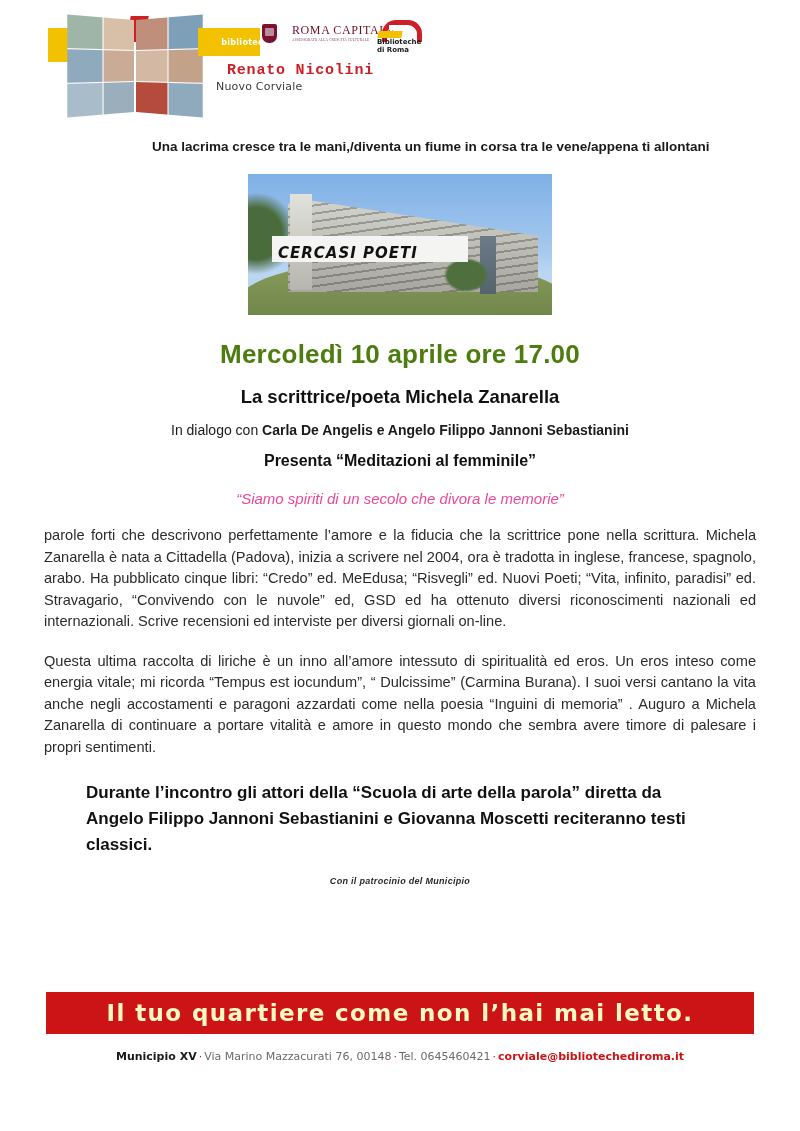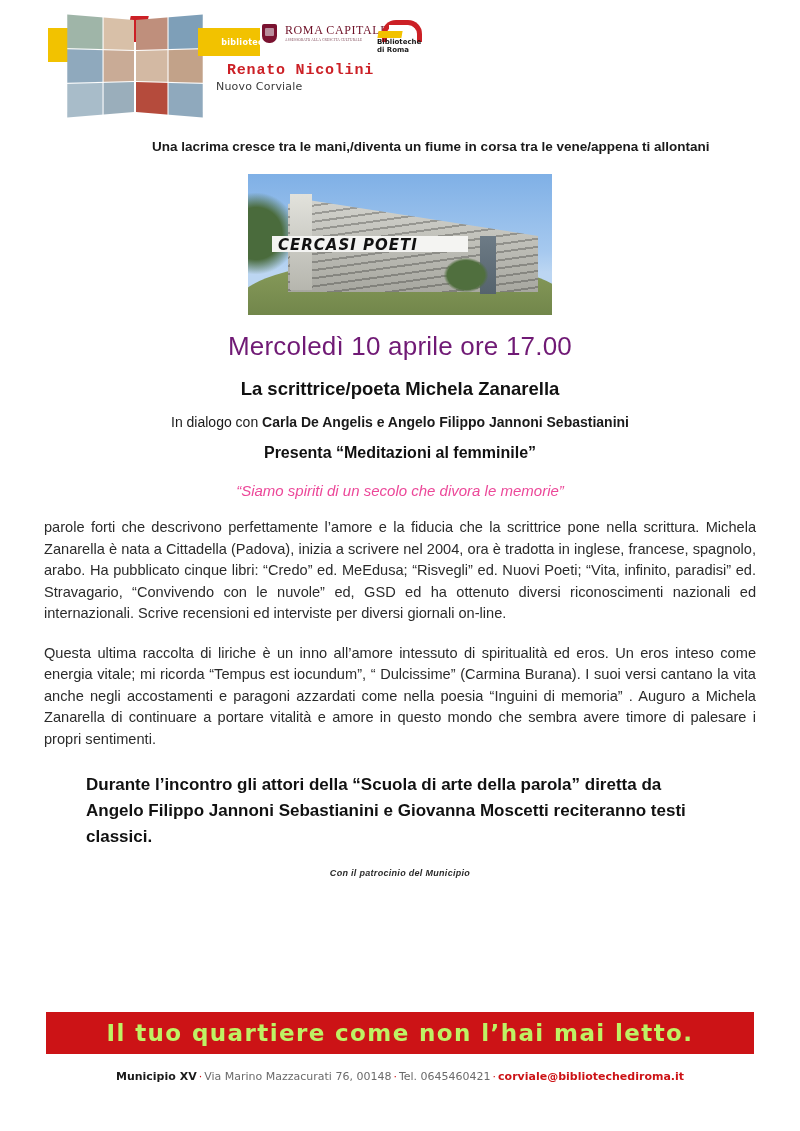--- a/index.html
+++ b/index.html
@@ -102,21 +102,21 @@
     transform: skewX(-12deg);
   }
 
   
   .roma-capitale {
     position: absolute;
     left: 262px;
     top: 24px;
     display: flex;
     align-items: flex-start;
-    gap: 8px;
+    gap: 15px;
   }
   .rc-crest {
     width: 15px;
     height: 19px;
     background: #7a1230;
     border-radius: 2px 2px 7px 7px;
     position: relative;
   }
   .rc-crest::after {
     content: "";
@@ -296,42 +296,42 @@
     top: 84px;
     width: 44px;
     height: 34px;
     background: radial-gradient(ellipse at center, #506f3e 0%, #506f3e 60%, transparent 72%);
   }
   .banner-cercasi {
     position: absolute;
     left: 24px;
     top: 62px;
     width: 190px;
-    height: 16px;
+    height: 26px;
     background: #f4f4f2;
     display: flex;
-    align-items: flex-start;
+    align-items: flex-end;
     padding-left: 6px;
   }
   .banner-cercasi span {
     font-family: "DejaVu Sans", sans-serif;
     font-style: italic;
     font-weight: bold;
     font-size: 15px;
     color: #111111;
     letter-spacing: 1px;
   }
 
   
   .date-line {
     text-align: center;
-    color: #701a75;
+    color: #4d7c0f;
     font-size: 26px;
-    font-weight: normal;
-    margin-top: 16px;
+    font-weight: bold;
+    margin-top: 24px;
     letter-spacing: 0.2px;
   }
   .author-line {
     text-align: center;
     font-size: 18.5px;
     font-weight: bold;
     margin-top: 16px;
     color: #111111;
   }
   .dialogo-line {
@@ -394,31 +394,31 @@
     height: 42px;
     background: #cc1316;
     display: flex;
     align-items: center;
     justify-content: center;
   }
   .red-banner span {
     font-family: "DejaVu Sans", sans-serif;
     font-size: 23px;
     font-weight: bold;
-    color: #bef264;
+    color: #fef9c3;
     letter-spacing: 1.4px;
     text-align: right;
   }
   .contact-line {
     text-align: center;
     margin-top: 16px;
     font-family: "DejaVu Sans", sans-serif;
     font-size: 11px;
     color: #6b6b6b;
-    padding-bottom: 48px;
+    padding-bottom: 68px;
   }
   .contact-line .muni {
     color: #1a1a1a;
     font-weight: bold;
   }
   .contact-line .sep { color: #cc1316; padding: 0 2px; }
   .contact-line .mail {
     color: #cc1316;
     font-weight: bold;
   }

